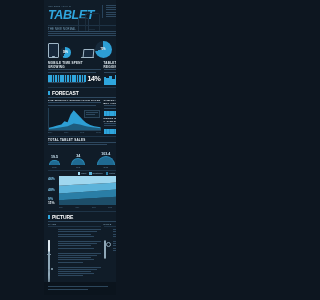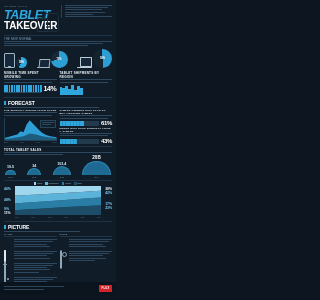--- a/index.html
+++ b/index.html
@@ -2,21 +2,21 @@
 <html><head>
 <meta charset="utf-8">
 <style>
   html,body{margin:0;padding:0;background:#0d1620;}
   body{
     width:116px;height:300px;overflow:hidden;
     font-family:"Liberation Sans",sans-serif;
     color:#cfe2ef;
     -webkit-font-smoothing:none;
   }
-  .page{position:relative;width:116px;height:295px;background:#101c28;overflow:hidden;}
+  .page{position:relative;width:116px;height:295px;background:#101c28;overflow:hidden;margin-left:44px;}
   .txtblock{display:block;}
   .txtblock i{
     display:block;height:1px;background:#35536b;margin-bottom:1.2px;opacity:.8;
   }
   .txtblock i:nth-child(2){width:92%}
   .txtblock i:nth-child(3){width:78%}
   .txtblock i:nth-child(4){width:86%}
   .txtblock i:nth-child(5){width:60%}
   .lbl{font-size:2.6px;letter-spacing:.3px;color:#7fa9c4;text-transform:uppercase;line-height:3.4px;}
   .lbl-b{font-size:3px;font-weight:bold;color:#e8f2f8;text-transform:uppercase;letter-spacing:.25px;}
@@ -180,21 +180,20 @@
 </style>
 </head>
 <body>
 
 <div class="page">
 
   <div class="header">
     <div class="brandwrap">
       <div class="kicker">INFOGRAPHIC</div>
       <div class="t1">TABLET</div>
-      <div class="t2">TAKEOVER</div>
       <div class="ghost"></div>
       <div class="ghost2"></div>
     </div>
     <div class="intro">
       <span class="txtblock">
         <i></i>
           <i></i>
           <i></i>
           <i></i>
           <i></i>

